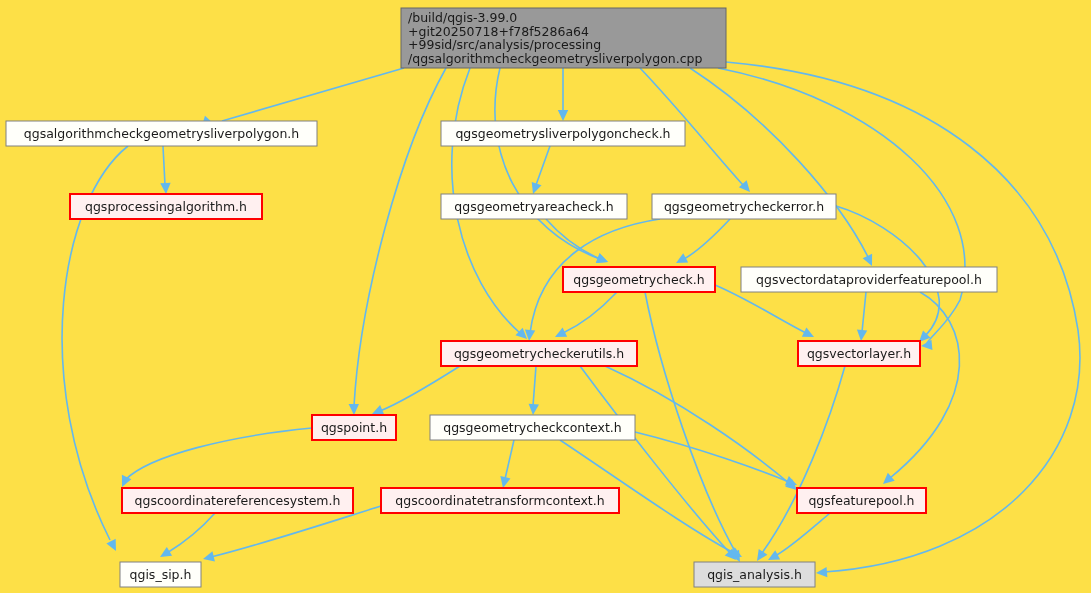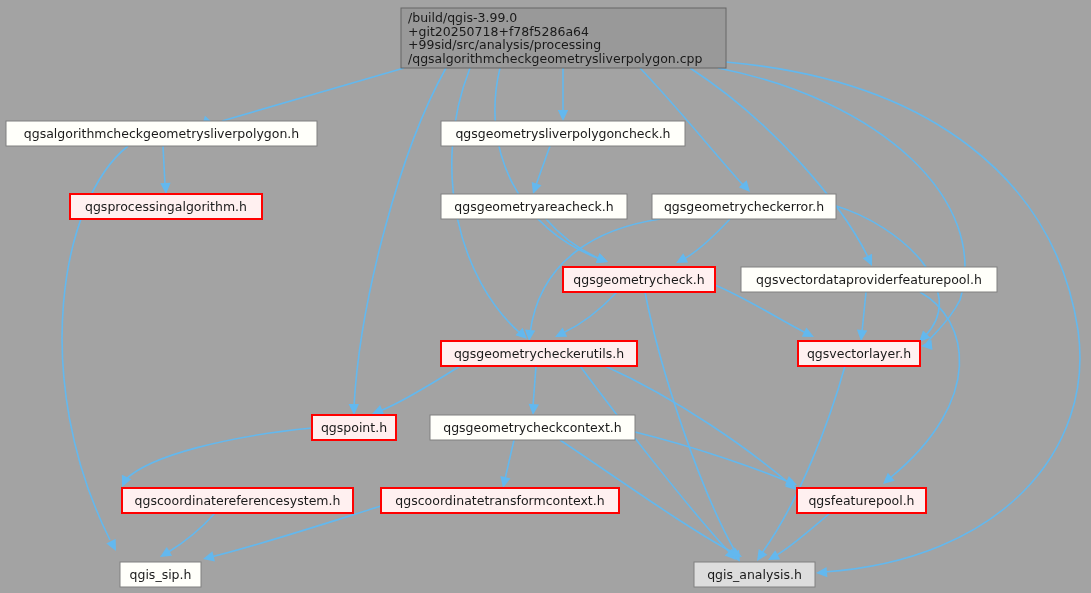--- a/index.html
+++ b/index.html
@@ -1,16 +1,16 @@
 <!DOCTYPE html>
 <html><head>
 <meta charset="utf-8">
 <style>
   html,body{margin:0;padding:0;background:#000;}
-  #root{position:relative;width:1091px;height:593px;background:#a3a3a3;overflow:hidden;
+  #root{position:relative;width:1091px;height:593px;background:#fde047;overflow:hidden;
         font-family:"DejaVu Sans","Liberation Sans",sans-serif;}
   svg{position:absolute;left:0;top:0;width:1091px;height:593px;}
   .node-label{font-size:12.5px;fill:#1a1a1a;dominant-baseline:middle;text-anchor:middle;
               font-family:"DejaVu Sans","Liberation Sans",sans-serif;}
   .root-label{font-size:12.5px;fill:#1a1a1a;
               font-family:"DejaVu Sans","Liberation Sans",sans-serif;}
   .edge{fill:none;stroke:#63b8ee;stroke-width:1.6;}
   .arrowhead{fill:#63b8ee;}
 </style>
 </head>

